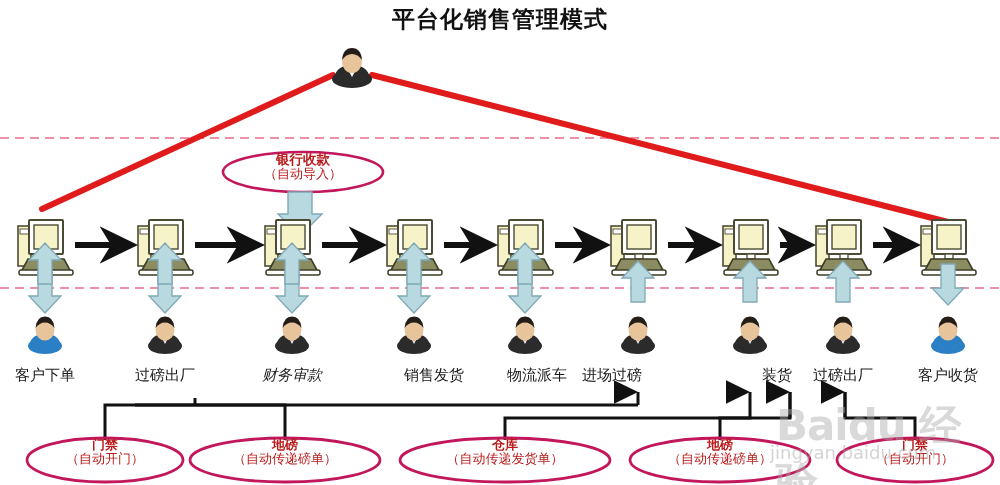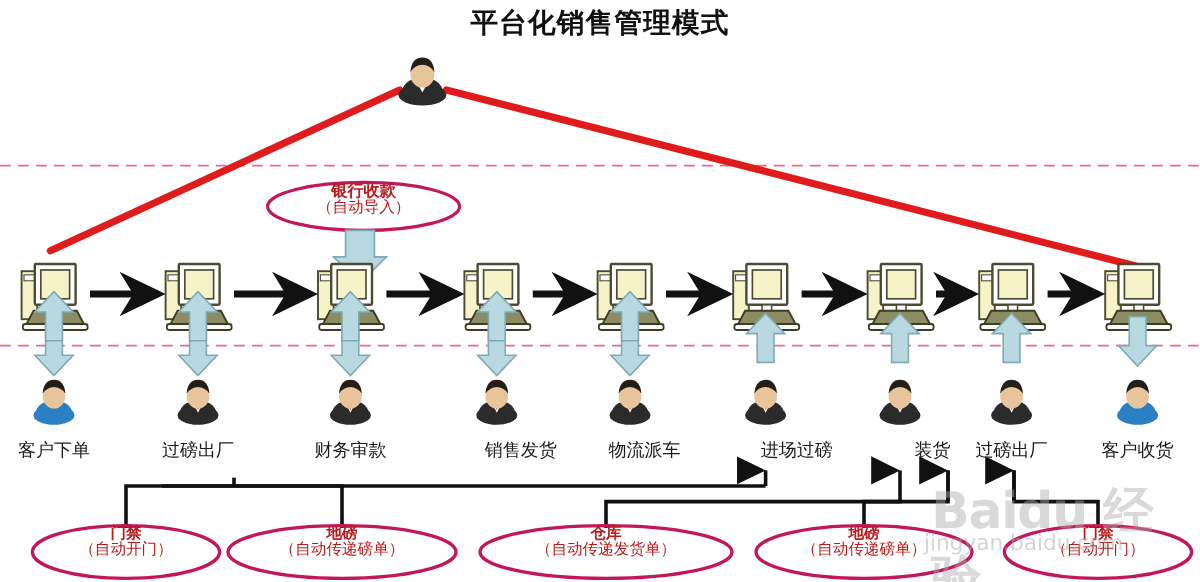--- a/index.html
+++ b/index.html
@@ -339,24 +339,24 @@
       <ellipse cx="505" cy="460" rx="105" ry="22" fill="none" stroke="#c2185b" stroke-width="2.8"></ellipse>
       <ellipse cx="720" cy="460" rx="90" ry="22" fill="none" stroke="#c2185b" stroke-width="2.8"></ellipse>
       <ellipse cx="915" cy="460" rx="78" ry="22" fill="none" stroke="#c2185b" stroke-width="2.8"></ellipse>
     </g>
 
 </svg>
 
 <div id="stage-label-layer">
     <div class="stage-label" style="left: 45px;">客户下单</div>
     <div class="stage-label" style="left: 165px;">过磅出厂</div>
-    <div class="stage-label" style="left: 292px;">财务审款</div>
+    <div class="stage-label" style="left: 292px; font-style: italic;">财务审款</div>
     <div class="stage-label" style="left: 434px;">销售发货</div>
     <div class="stage-label" style="left: 537px;">物流派车</div>
-    <div class="stage-label" style="left: 664px;">进场过磅</div>
+    <div class="stage-label" style="left: 612px;">进场过磅</div>
     <div class="stage-label" style="left: 777px;">装货</div>
     <div class="stage-label" style="left: 843px;">过磅出厂</div>
     <div class="stage-label" style="left: 948px;">客户收货</div>
   </div>
 
 <div class="note bank-note">
   <span class="nt-title">银行收款</span>
   <span class="nt-sub">（自动导入）</span>
 </div>
 

